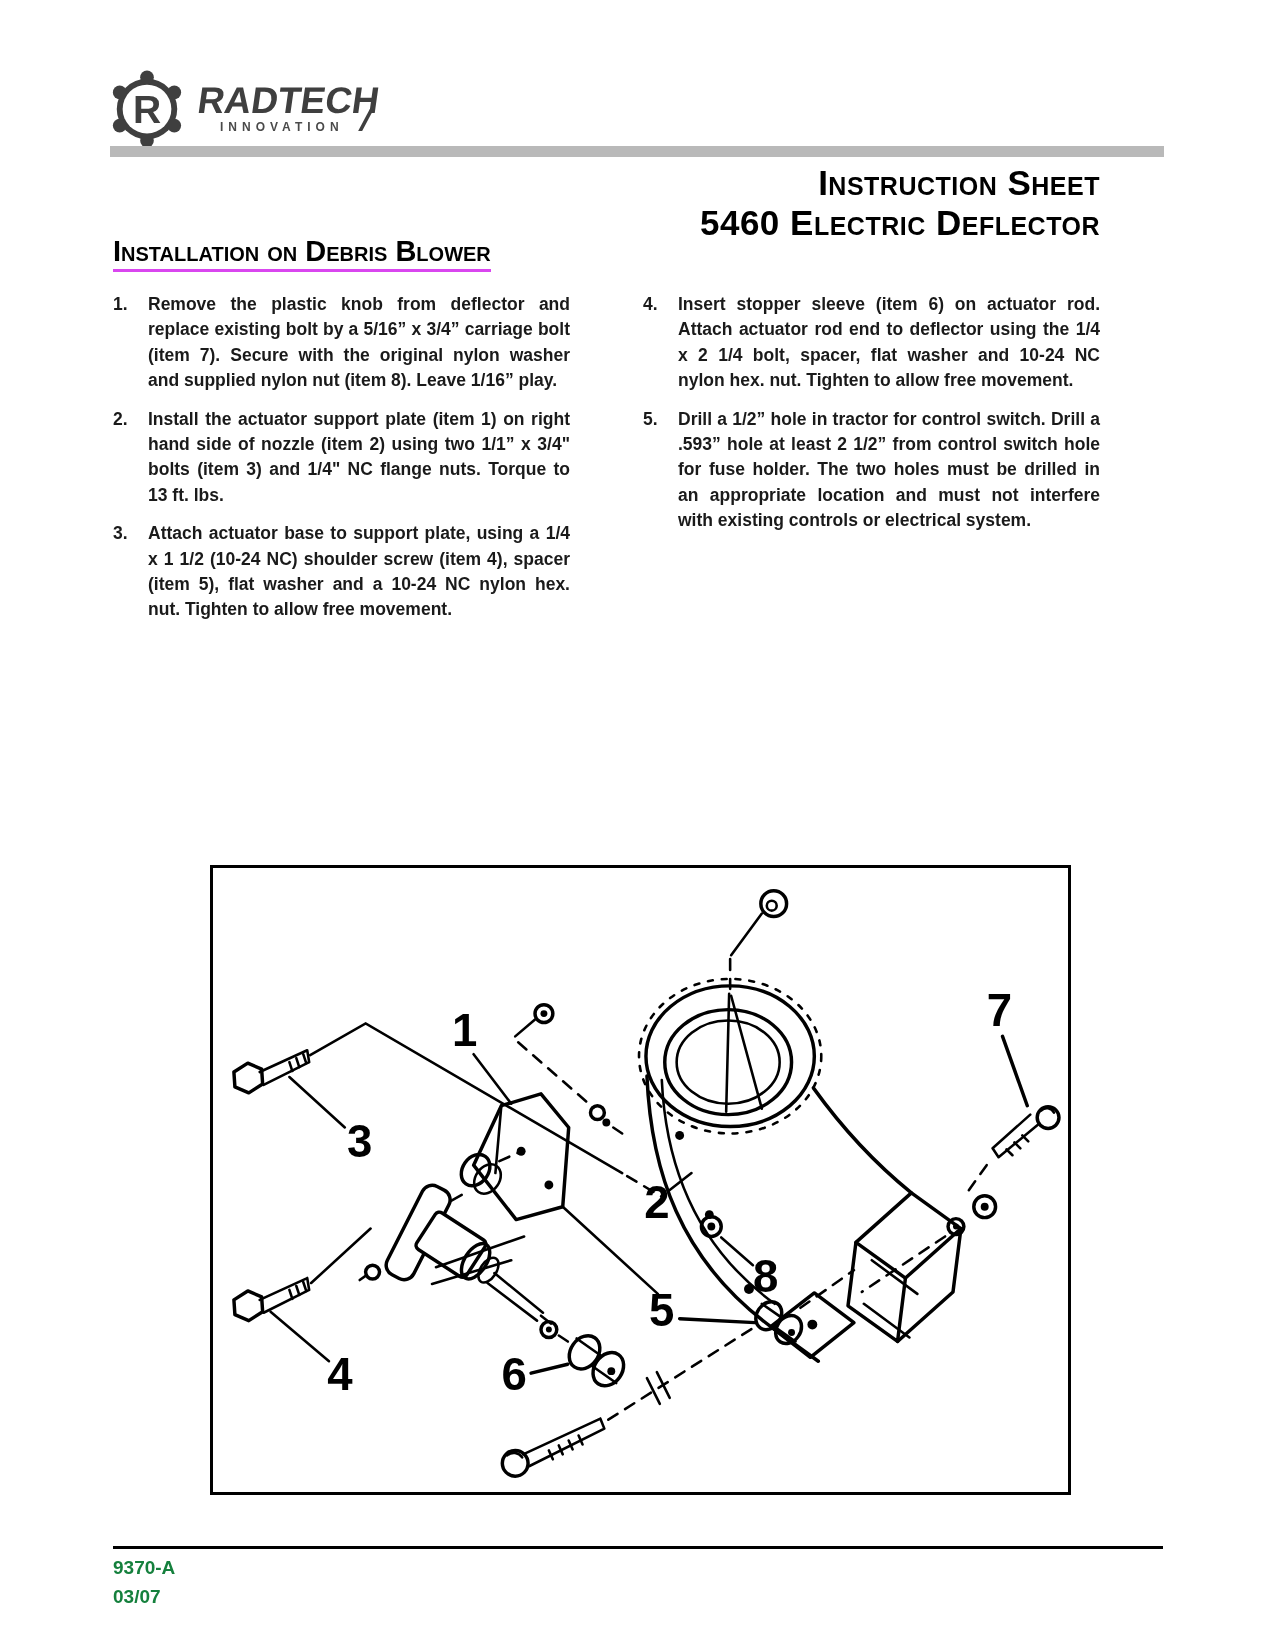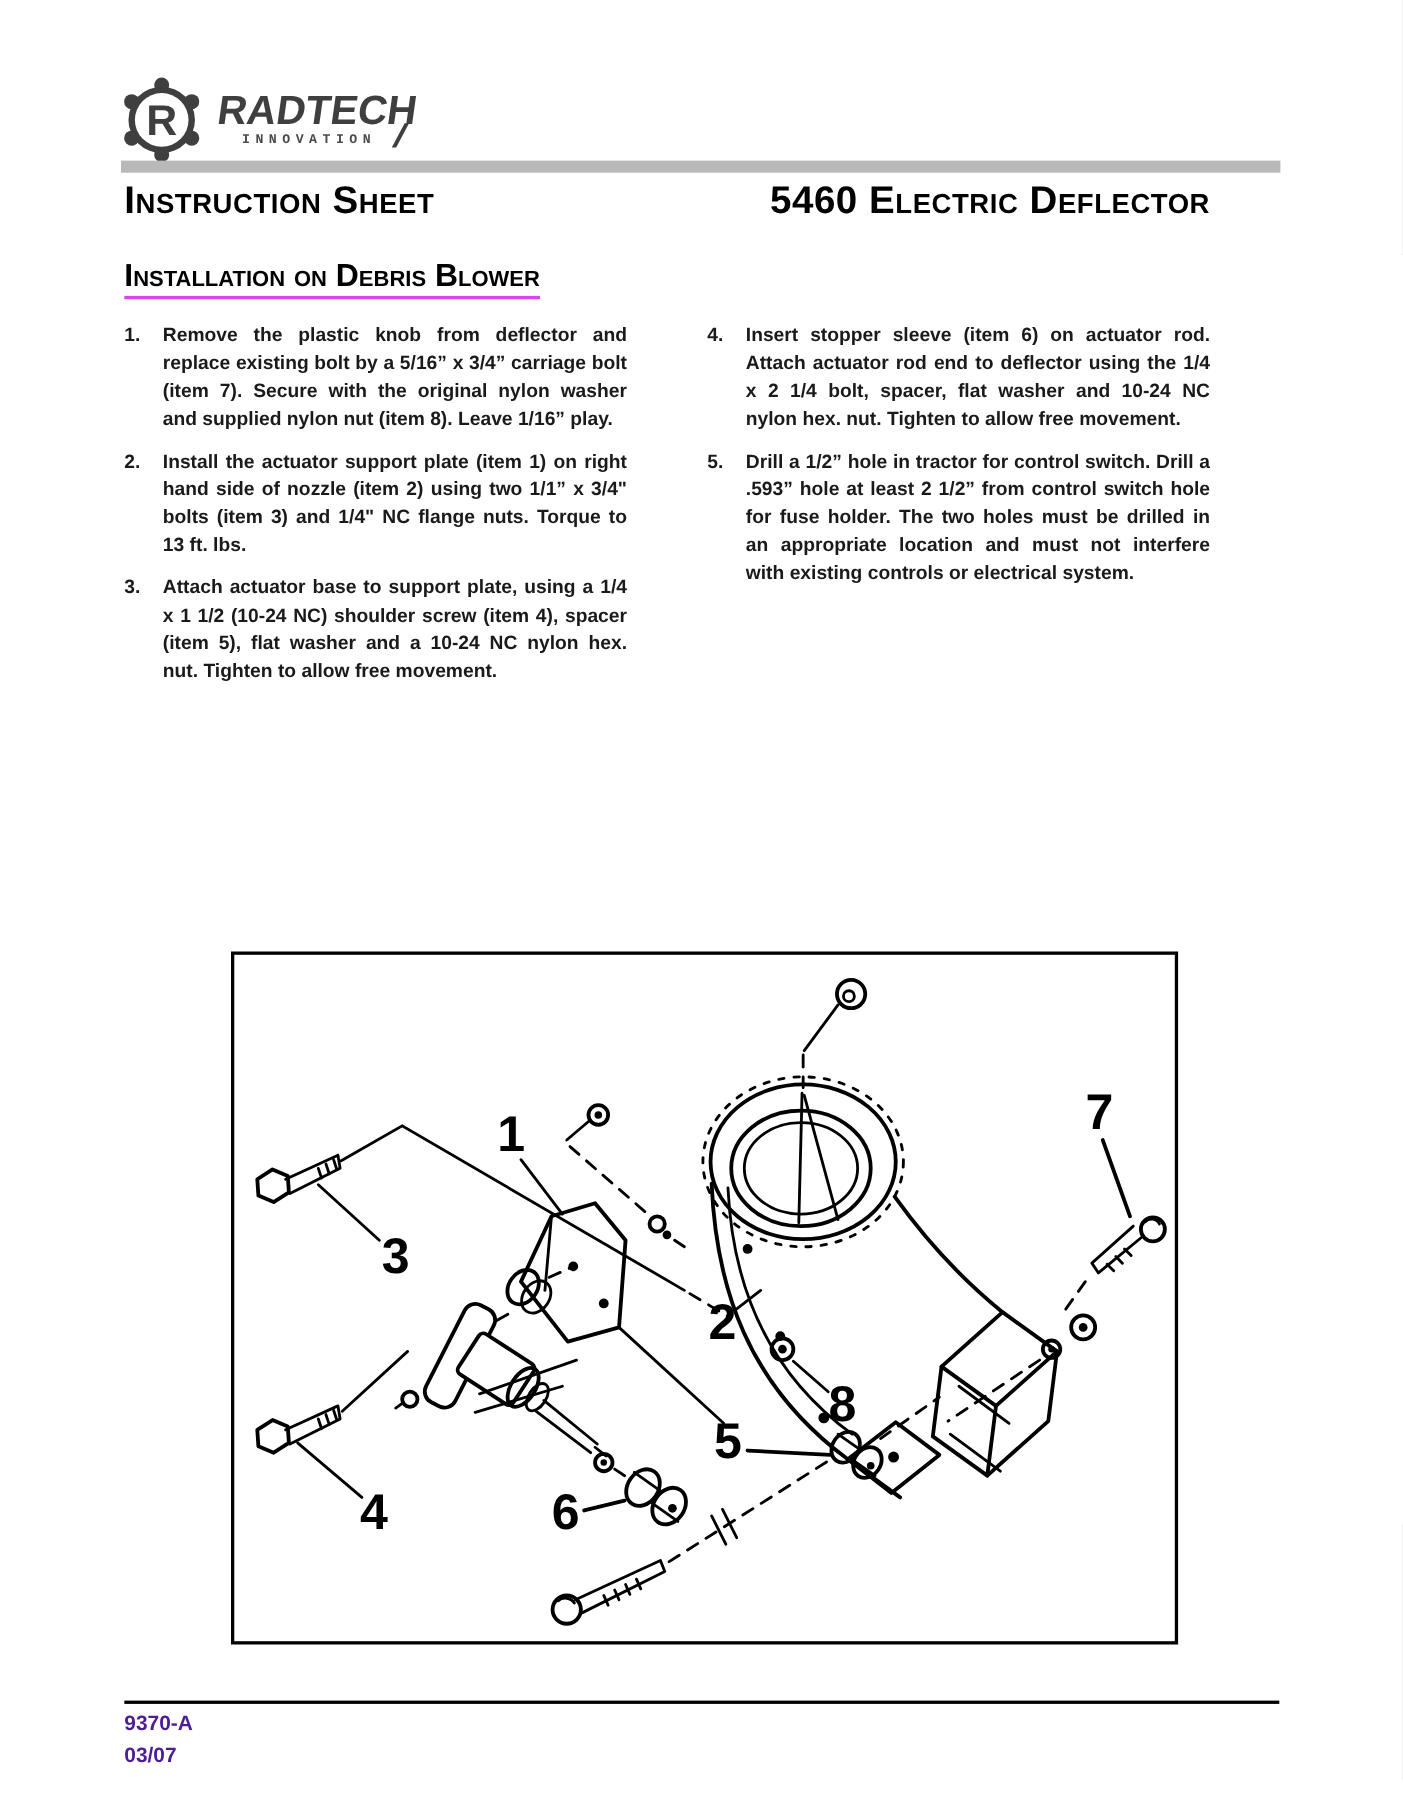--- a/index.html
+++ b/index.html
@@ -9,29 +9,29 @@
     margin:0 auto;
   }
   
   .logo{position:absolute;left:108px;top:70px;display:flex;align-items:center;gap:12px;}
   .logo-icon{width:78px;height:78px;}
   .wordmark{display:flex;flex-direction:column;}
   .brand{
     font-size:37px;font-weight:bold;color:#3f3f3f;letter-spacing:0px;
     transform:skewX(-8deg);line-height:34px;
   }
-  .tagline-row{display:flex;align-items:flex-end;gap:6px;margin-top:2px;padding-left:22px;font-family:Liberation Mono, monospace;}
+  .tagline-row{display:flex;align-items:center;gap:6px;margin-top:2px;padding-left:22px;}
   .tagline{font-size:12px;letter-spacing:5px;color:#4a4a4a;font-weight:bold;}
   .tagline-slash{width:14px;height:22px;border-right:4px solid #3f3f3f;transform:skewX(-28deg);margin-top:-14px;}
   
   .graybar{position:absolute;left:110px;top:146px;width:1054px;height:11px;background:#b9b9b9;}
   
   .titlerow{
     position:absolute;left:113px;top:163px;width:987px;
-    display:flex;justify-content:space-between;align-items:flex-end;
+    display:flex;justify-content:space-between;align-items:flex-end;flex-direction:column;
   }
   .doc-title{font-variant:small-caps;font-weight:bold;font-size:35px;letter-spacing:.5px;color:#000;}
   .section-title{
     position:absolute;left:113px;top:234px;
     font-variant:small-caps;font-weight:bold;font-size:29px;color:#000;
     border-bottom:3px solid #d946ef;padding-bottom:1px;line-height:34px;
   }
   
   .col{position:absolute;top:292px;}
   .col-left{left:113px;width:457px;}
@@ -46,21 +46,21 @@
   }
   .diagram svg{width:100%;height:100%;display:block;}
   .dline{fill:none;stroke:#000;stroke-width:3.5;stroke-linecap:round;stroke-linejoin:round;}
   .dthin{fill:none;stroke:#000;stroke-width:2.6;stroke-linecap:round;}
   .ddash{fill:none;stroke:#000;stroke-width:2.6;stroke-dasharray:11 9;stroke-linecap:round;}
   .dfill{fill:#000;stroke:none;}
   .dwhite{fill:#fff;stroke:#000;stroke-width:3.5;stroke-linejoin:round;}
   .callout{font-family:"Liberation Sans",sans-serif;font-weight:bold;font-size:46px;fill:#000;text-anchor:middle;}
   
   .footer-rule{position:absolute;left:113px;top:1546px;width:1050px;height:3px;background:#000;}
-  .footer-text{position:absolute;left:113px;top:1553px;font-size:19px;font-weight:bold;line-height:29px;color:#4c1d95;}
+  .footer-text{position:absolute;left:113px;top:1553px;font-size:19px;font-weight:bold;line-height:29px;color:#15803d;}
 </style>
 </head>
 <body>
 
 <div class="page">
 
   <div class="logo">
     <svg class="logo-icon" viewBox="0 0 80 80">
       <g fill="#3f3f3f">
         <circle cx="40" cy="40" r="31"></circle>

